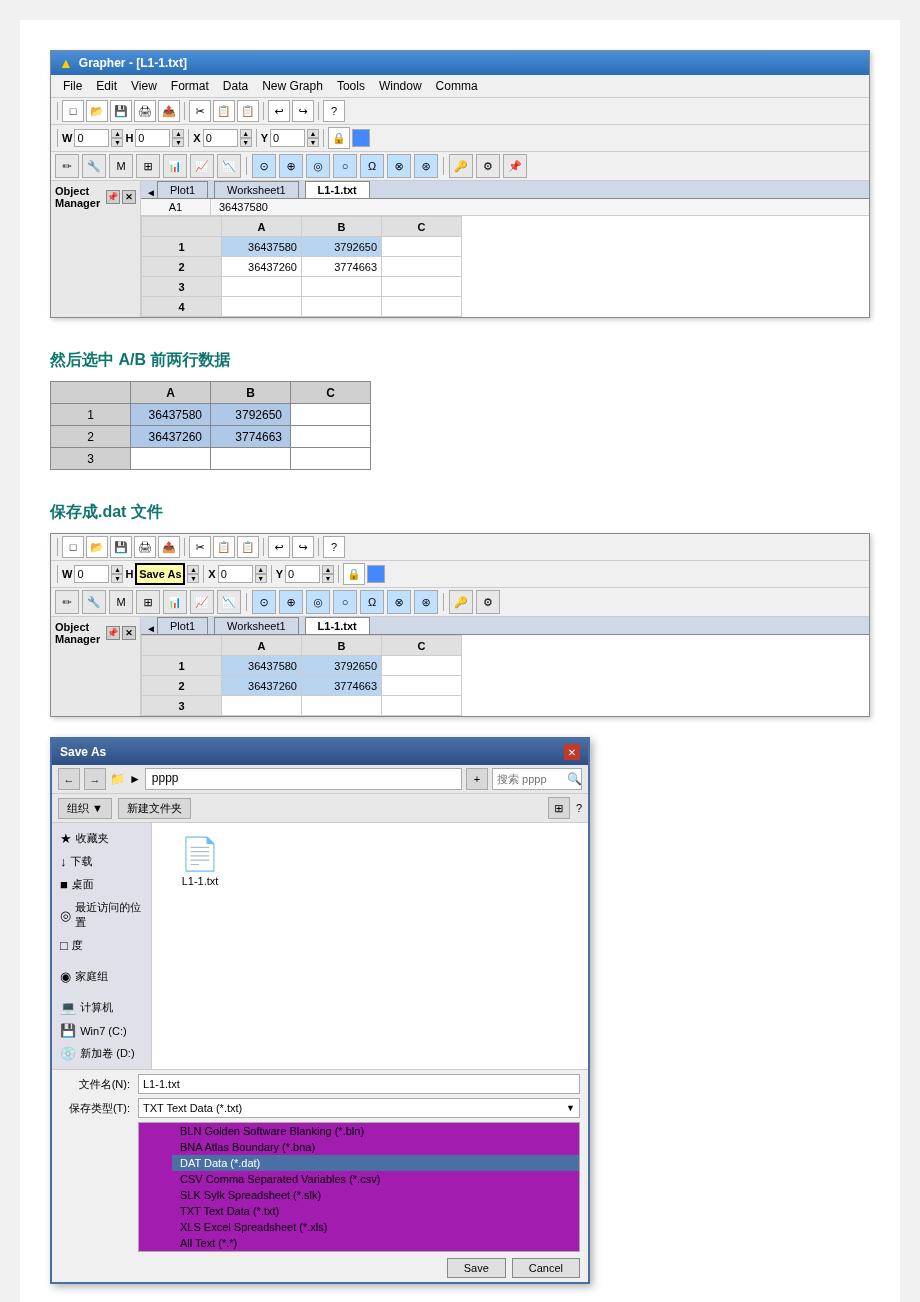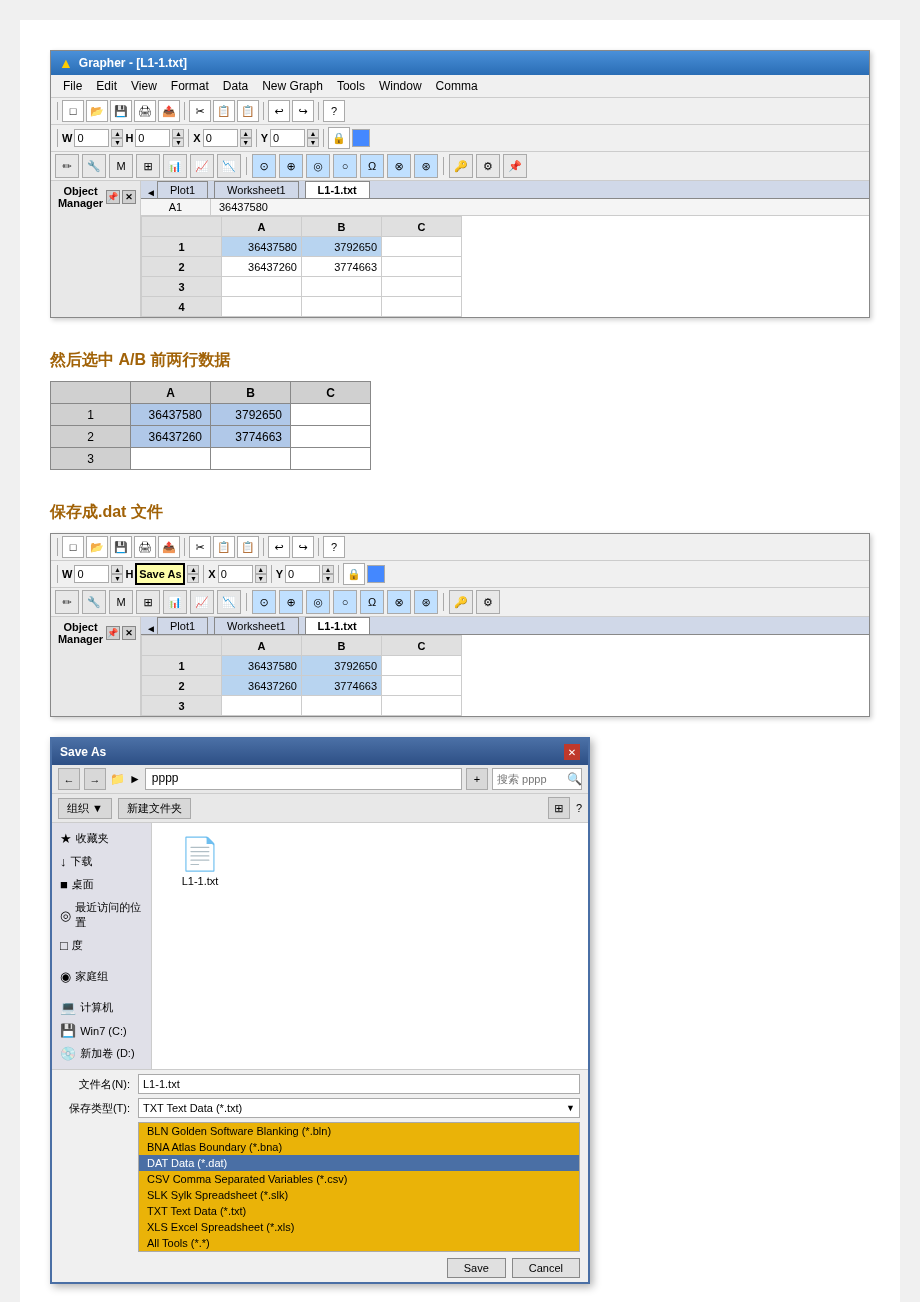--- a/index.html
+++ b/index.html
@@ -158,21 +158,20 @@
       padding: 4px;
       font-size: 11px;
     }
 
     .obj-mgr-header {
       display: flex;
       align-items: center;
       justify-content: space-between;
       font-size: 11px;
       font-weight: bold;
-      text-align: center;
     }
 
     .obj-mgr-buttons {
       display: flex;
       gap: 2px;
     }
 
     .obj-mgr-btn {
       width: 14px;
       height: 14px;
@@ -266,21 +265,21 @@
 
     .spreadsheet td.data {
       text-align: right;
     }
 
     
     .section-heading {
       font-size: 16px;
       font-weight: bold;
       margin: 32px 0 10px 0;
-      color: #a16207;
+      color: #0f766e;
     }
 
     
     .data-table-container {
       margin-bottom: 20px;
     }
 
     .standalone-table {
       border-collapse: collapse;
       font-size: 12px;
@@ -508,23 +507,24 @@
       position: relative;
     }
 
     .footer-dropdown-arrow {
       font-size: 9px;
     }
 
     .dropdown-list {
       position: relative;
       border: 1px solid #aaa;
-      background: #eab308;
+      background: #a21caf;
       font-size: 11px;
       margin-left: 78px;
+      padding-left: 33px;
     }
 
     .dropdown-item {
       padding: 2px 8px;
       cursor: pointer;
     }
 
     .dropdown-item.selected {
       background: #4a6fa5;
       color: #fff;
@@ -998,21 +998,21 @@
       </div>
 
       <div class="dropdown-list">
         <div class="dropdown-item">BLN Golden Software Blanking (*.bln)</div>
         <div class="dropdown-item">BNA Atlas Boundary (*.bna)</div>
         <div class="dropdown-item selected">DAT Data (*.dat)</div>
         <div class="dropdown-item">CSV Comma Separated Variables (*.csv)</div>
         <div class="dropdown-item">SLK Sylk Spreadsheet (*.slk)</div>
         <div class="dropdown-item">TXT Text Data (*.txt)</div>
         <div class="dropdown-item">XLS Excel Spreadsheet (*.xls)</div>
-        <div class="dropdown-item">All Tools (*.*)</div>
+        <div class="dropdown-item">All Text (*.*)</div>
       </div>
 
 
       <div class="footer-buttons">
         <button class="footer-btn">Save</button>
         <button class="footer-btn">Cancel</button>
       </div>
     </div>
   </div>
 

